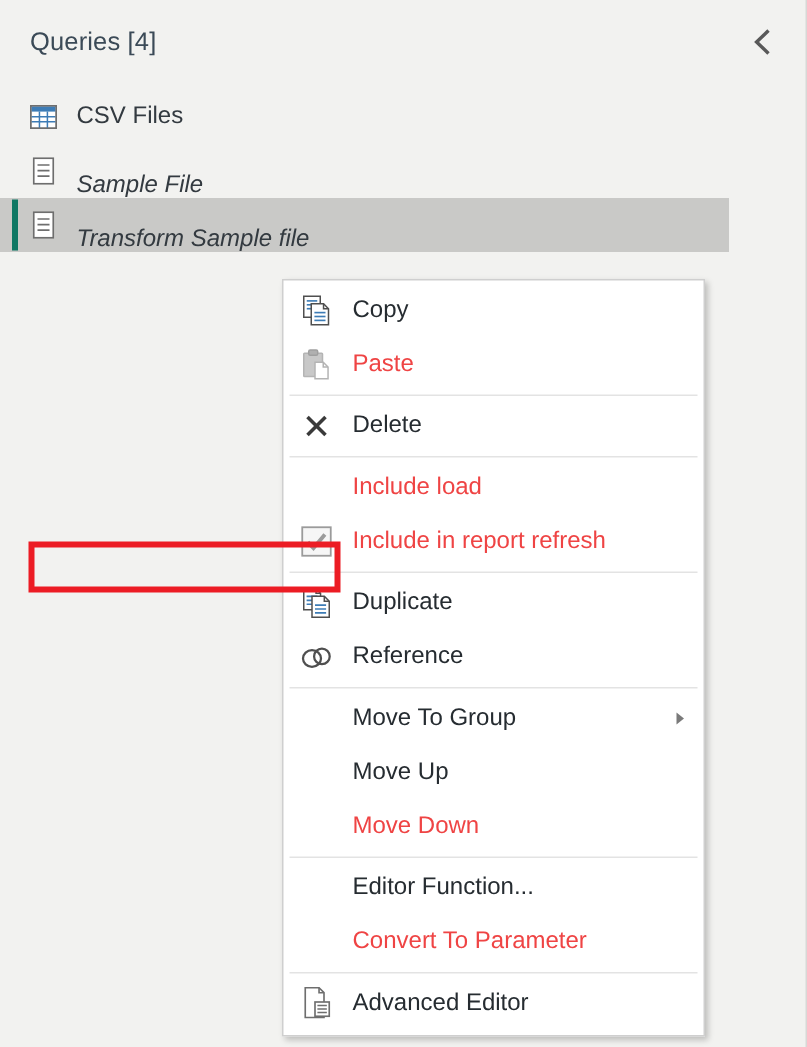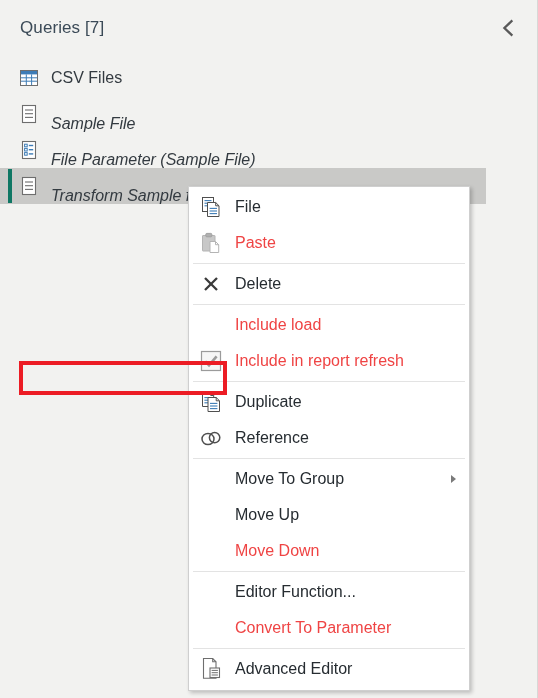--- a/index.html
+++ b/index.html
@@ -161,21 +161,21 @@
     pointer-events: none;
     z-index: 60;
   }
 </style>
 </head>
 <body>
 
 <div id="queries-pane">
 
   <div id="queries-header">
-    <span id="queries-title">Queries [7]</span>
+    <span id="queries-title">Queries [4]</span>
     <span id="collapse-btn">
       <svg width="15" height="20" viewBox="0 0 15 20" aria-hidden="true">
         <path d="M11.5 3.2 L4.4 10 L11.5 16.8" fill="none" stroke="#595959" stroke-width="2.3" stroke-linecap="square" stroke-linejoin="miter"></path>
       </svg>
     </span>
   </div>
 
   <div id="query-list">
       <div class="query-item">
         <span class="q-icon">
@@ -199,36 +199,20 @@
             <rect x="3.5" y="2.5" width="13" height="17" fill="#ffffff" stroke="#6e6e6e" stroke-width="1.1"></rect>
             <g stroke="#6e6e6e" stroke-width="1.1">
               <line x1="6" y1="7" x2="14" y2="7"></line>
               <line x1="6" y1="10.7" x2="14" y2="10.7"></line>
               <line x1="6" y1="14.4" x2="14" y2="14.4"></line>
             </g>
           </svg>
         </span>
         <span class="q-label italic">Sample File</span>
       </div>
-      <div class="query-item">
-        <span class="q-icon">
-          <svg width="20" height="22" viewBox="0 0 20 22">
-            <rect x="3.5" y="2.5" width="13" height="17" fill="#ffffff" stroke="#6e6e6e" stroke-width="1.1"></rect>
-            <rect x="5.6" y="5.2" width="2.6" height="2.6" fill="none" stroke="#3d7cb6" stroke-width="1"></rect>
-            <rect x="5.6" y="9.4" width="2.6" height="2.6" fill="none" stroke="#3d7cb6" stroke-width="1"></rect>
-            <rect x="5.6" y="13.6" width="2.6" height="2.6" fill="none" stroke="#3d7cb6" stroke-width="1"></rect>
-            <g stroke="#3d7cb6" stroke-width="1.4">
-              <line x1="9.8" y1="6.5" x2="14.2" y2="6.5"></line>
-              <line x1="9.8" y1="10.7" x2="14.2" y2="10.7"></line>
-              <line x1="9.8" y1="14.9" x2="14.2" y2="14.9"></line>
-            </g>
-          </svg>
-        </span>
-        <span class="q-label italic">File Parameter (Sample File)</span>
-      </div>
       <div class="query-item selected">
         <span class="sel-bar" style="background: rgb(15, 119, 100);"></span>
         <span class="q-icon">
           <svg width="20" height="22" viewBox="0 0 20 22">
             <rect x="3.5" y="2.5" width="13" height="17" fill="#ffffff" stroke="#6e6e6e" stroke-width="1.1"></rect>
             <g stroke="#6e6e6e" stroke-width="1.1">
               <line x1="6" y1="7" x2="14" y2="7"></line>
               <line x1="6" y1="10.7" x2="14" y2="10.7"></line>
               <line x1="6" y1="14.4" x2="14" y2="14.4"></line>
             </g>
@@ -251,21 +235,21 @@
           </g>
           <path d="M7.5 6.5 h8.2 l3.3 3.3 v10.7 h-11.5 z" fill="#ffffff" stroke="#4f4f4f" stroke-width="1"></path>
           <path d="M15.7 6.5 v3.3 h3.3" fill="none" stroke="#4f4f4f" stroke-width="1"></path>
           <g stroke="#3d7cb6" stroke-width="1.1">
             <line x1="9.6" y1="12.4" x2="17" y2="12.4"></line>
             <line x1="9.6" y1="15" x2="17" y2="15"></line>
             <line x1="9.6" y1="17.6" x2="17" y2="17.6"></line>
           </g>
         </svg>
       </span>
-      <span class="m-label">File</span>
+      <span class="m-label">Copy</span>
     </div>
     <div class="menu-item disabled">
       <span class="m-icon">
         <svg width="22" height="22" viewBox="0 0 22 22">
           <rect x="2.5" y="3.5" width="12.5" height="15.5" rx="0.5" fill="#c8c8c8" stroke="#b4b4b4" stroke-width="1"></rect>
           <rect x="5.8" y="1.4" width="6" height="3.4" rx="1" fill="#b0b0b0" stroke="#a0a0a0" stroke-width="1"></rect>
           <path d="M10 9.5 h5.5 l3.2 3.2 v7.8 h-8.7 z" fill="#ffffff" stroke="#b4b4b4" stroke-width="1"></path>
           <path d="M15.5 9.5 v3.2 h3.2" fill="none" stroke="#b4b4b4" stroke-width="1"></path>
         </svg>
       </span>

